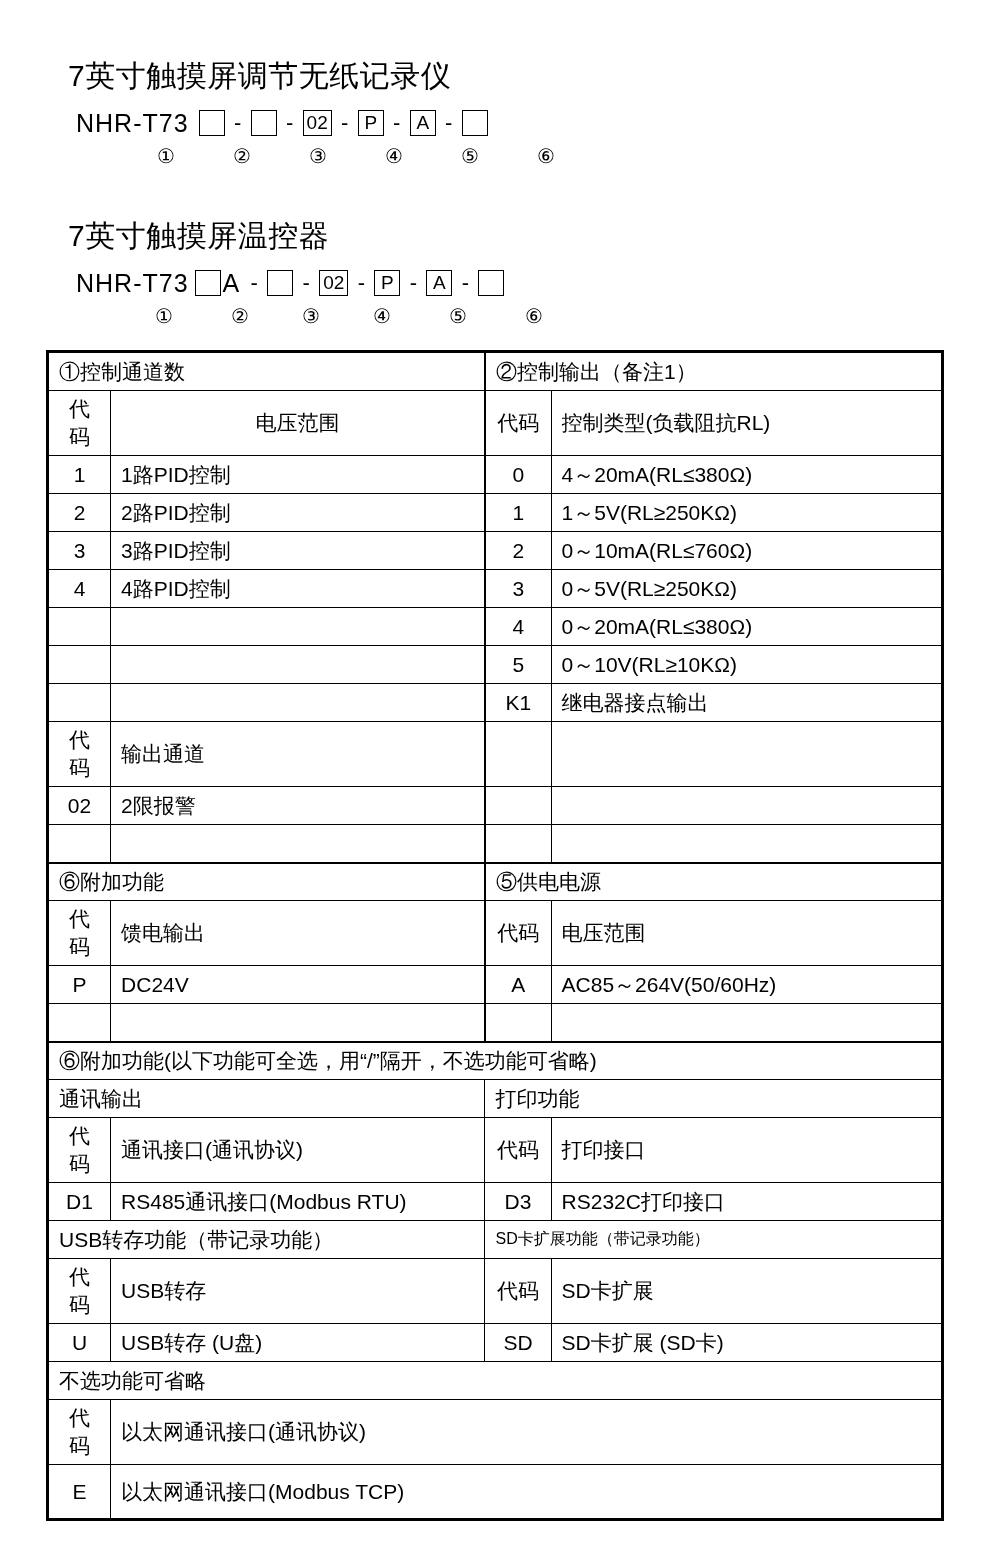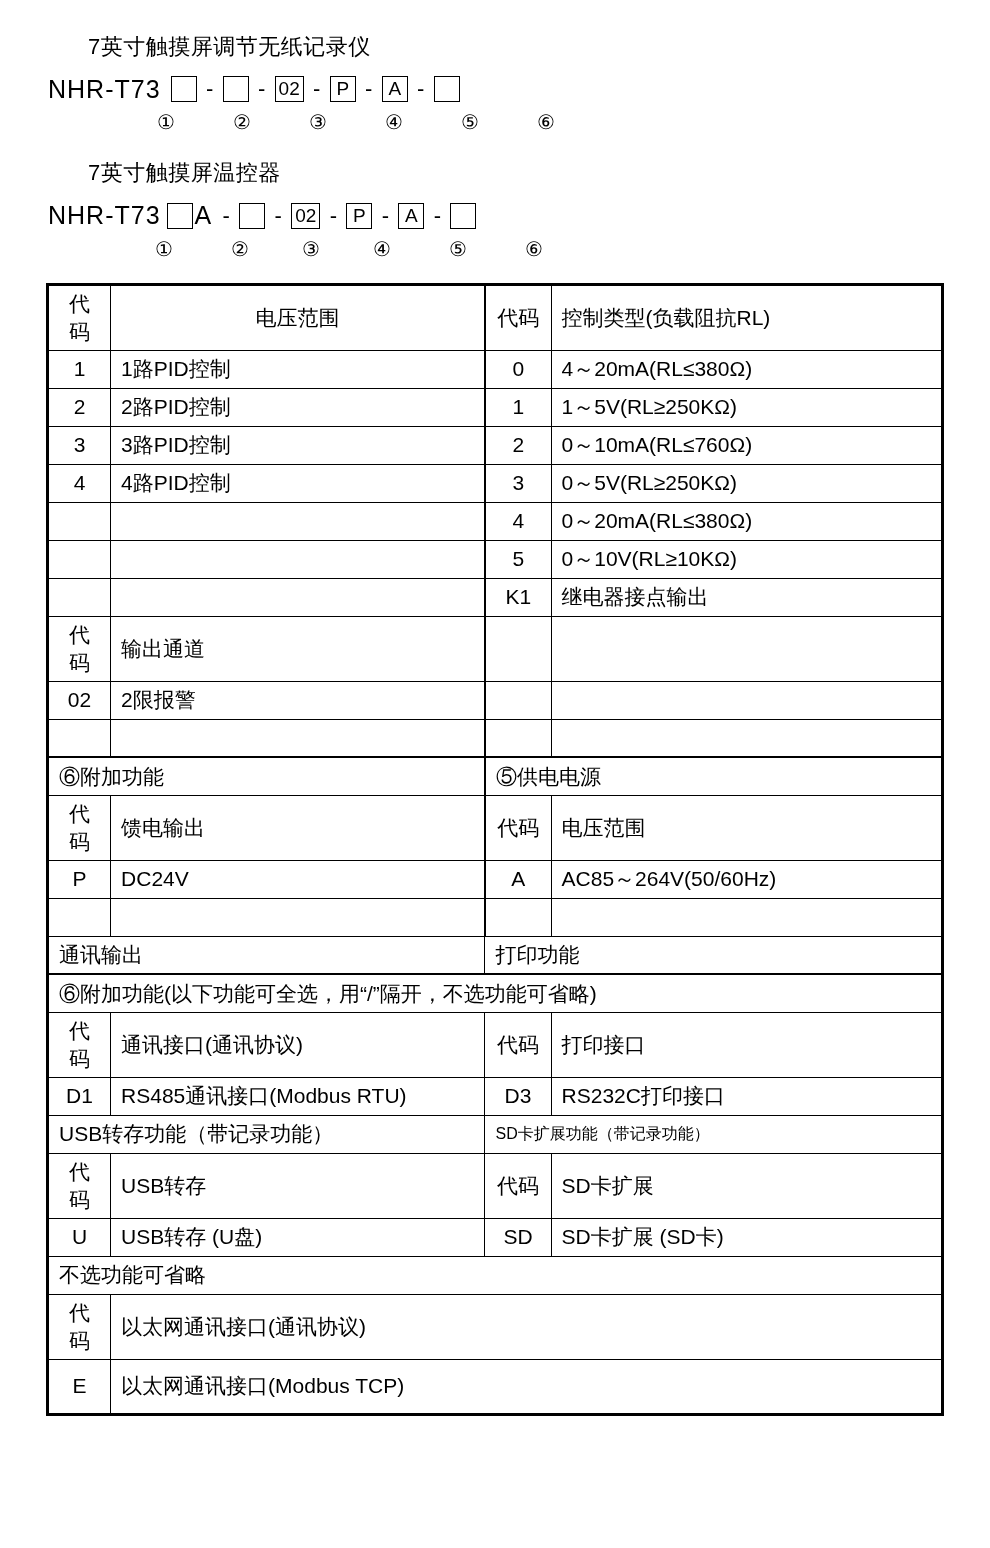--- a/index.html
+++ b/index.html
@@ -18,29 +18,30 @@
   .page {
     position: relative;
     width: 990px;
     height: 1548px;
     padding: 0;
   }
 
   
   .model-block { margin: 0; }
   .model-title {
-    font-size: 22px;
+    font-size: 30px;
     letter-spacing: 0.5px;
-    padding-left: 88px;
+    padding-left: 68px;
     line-height: 1.2;
+    margin-top: 24px;
   }
   .code-row {
     display: flex;
     align-items: center;
-    padding-left: 48px;
+    padding-left: 76px;
     margin-top: 12px;
     height: 34px;
   }
   .code-prefix {
     font-size: 25px;
     letter-spacing: 1px;
     white-space: pre;
   }
   .code-box {
     display: inline-flex;
@@ -169,20 +170,24 @@
   <div class="tbl-wrap">
     <table class="grid">
       <colgroup>
         <col style="width:62px">
         <col style="width:374px">
         <col style="width:66px">
         <col style="width:390px">
       </colgroup>
 
       <tbody>
+          <tr>
+        <td class="sec nb-left nb-top" colspan="2">①控制通道数</td>
+        <td class="sec thick-v nb-top nb-right" colspan="2">②控制输出（备注1）</td>
+      </tr>
 
       <tr>
         <td class="c nb-left">代码</td>
         <td class="c">电压范围</td>
         <td class="c thick-v">代码</td>
         <td class="nb-right pad-l">控制类型(负载阻抗RL)</td>
       </tr>
 
       <tr>
         <td class="c nb-left nb-bot">1</td>
@@ -263,26 +268,26 @@
         <td class="nb-right nb-bot pad-l nowrap">AC85～264V(50/60Hz)</td>
       </tr>
       <tr>
         <td class="nb-left nb-top" style="height:26px"></td>
         <td class="nb-top"></td>
         <td class="thick-v nb-top"></td>
         <td class="nb-right nb-top"></td>
       </tr>
 
       <tr>
+        <td class="sec nb-left nb-right thick-h-top" colspan="4">⑥附加功能(以下功能可全选，用“/”隔开，不选功能可省略)</td>
+      </tr>
+
+      <tr>
         <td class="nb-left pad-l" colspan="2">通讯输出</td>
         <td class="nb-right pad-l" colspan="2">打印功能</td>
-      </tr>
-
-      <tr>
-        <td class="sec nb-left nb-right thick-h-top" colspan="4">⑥附加功能(以下功能可全选，用“/”隔开，不选功能可省略)</td>
       </tr>
       <tr>
         <td class="c nb-left">代码</td>
         <td class="pad-l">通讯接口(通讯协议)</td>
         <td class="c">代码</td>
         <td class="nb-right pad-l">打印接口</td>
       </tr>
       <tr>
         <td class="c nb-left">D1</td>
         <td class="pad-l nowrap">RS485通讯接口(Modbus RTU)</td>

